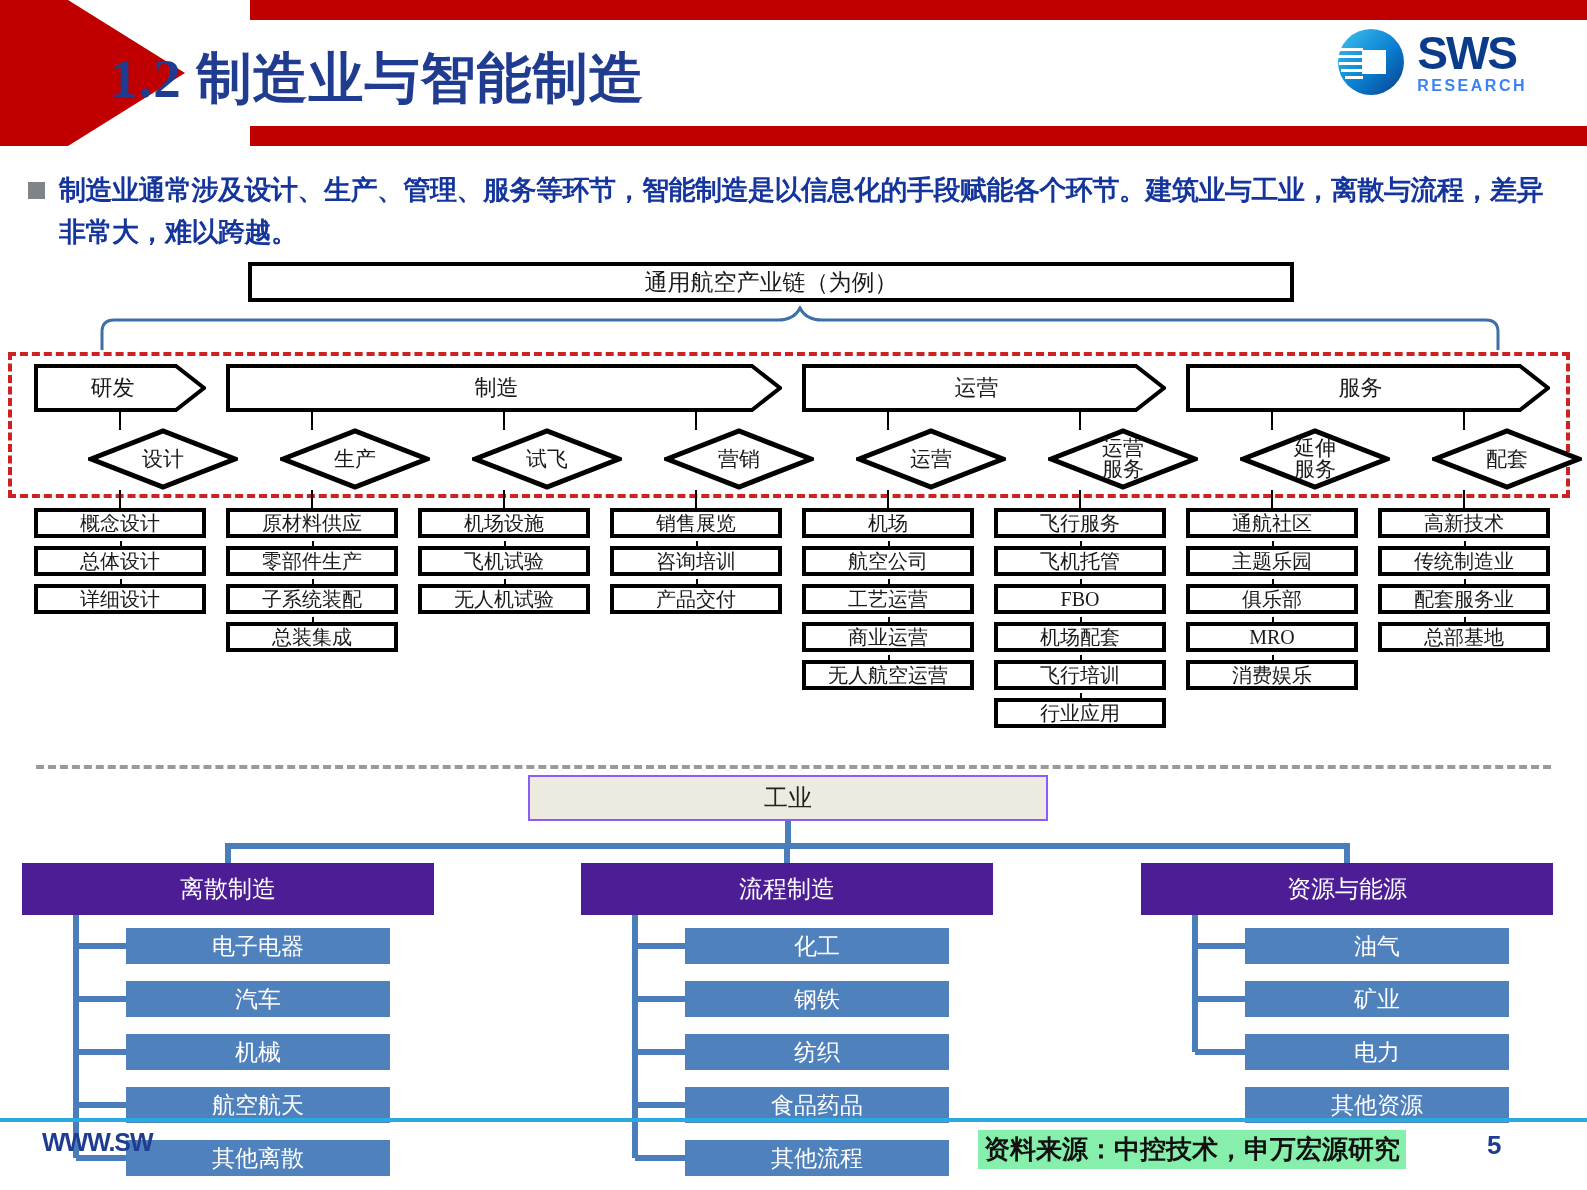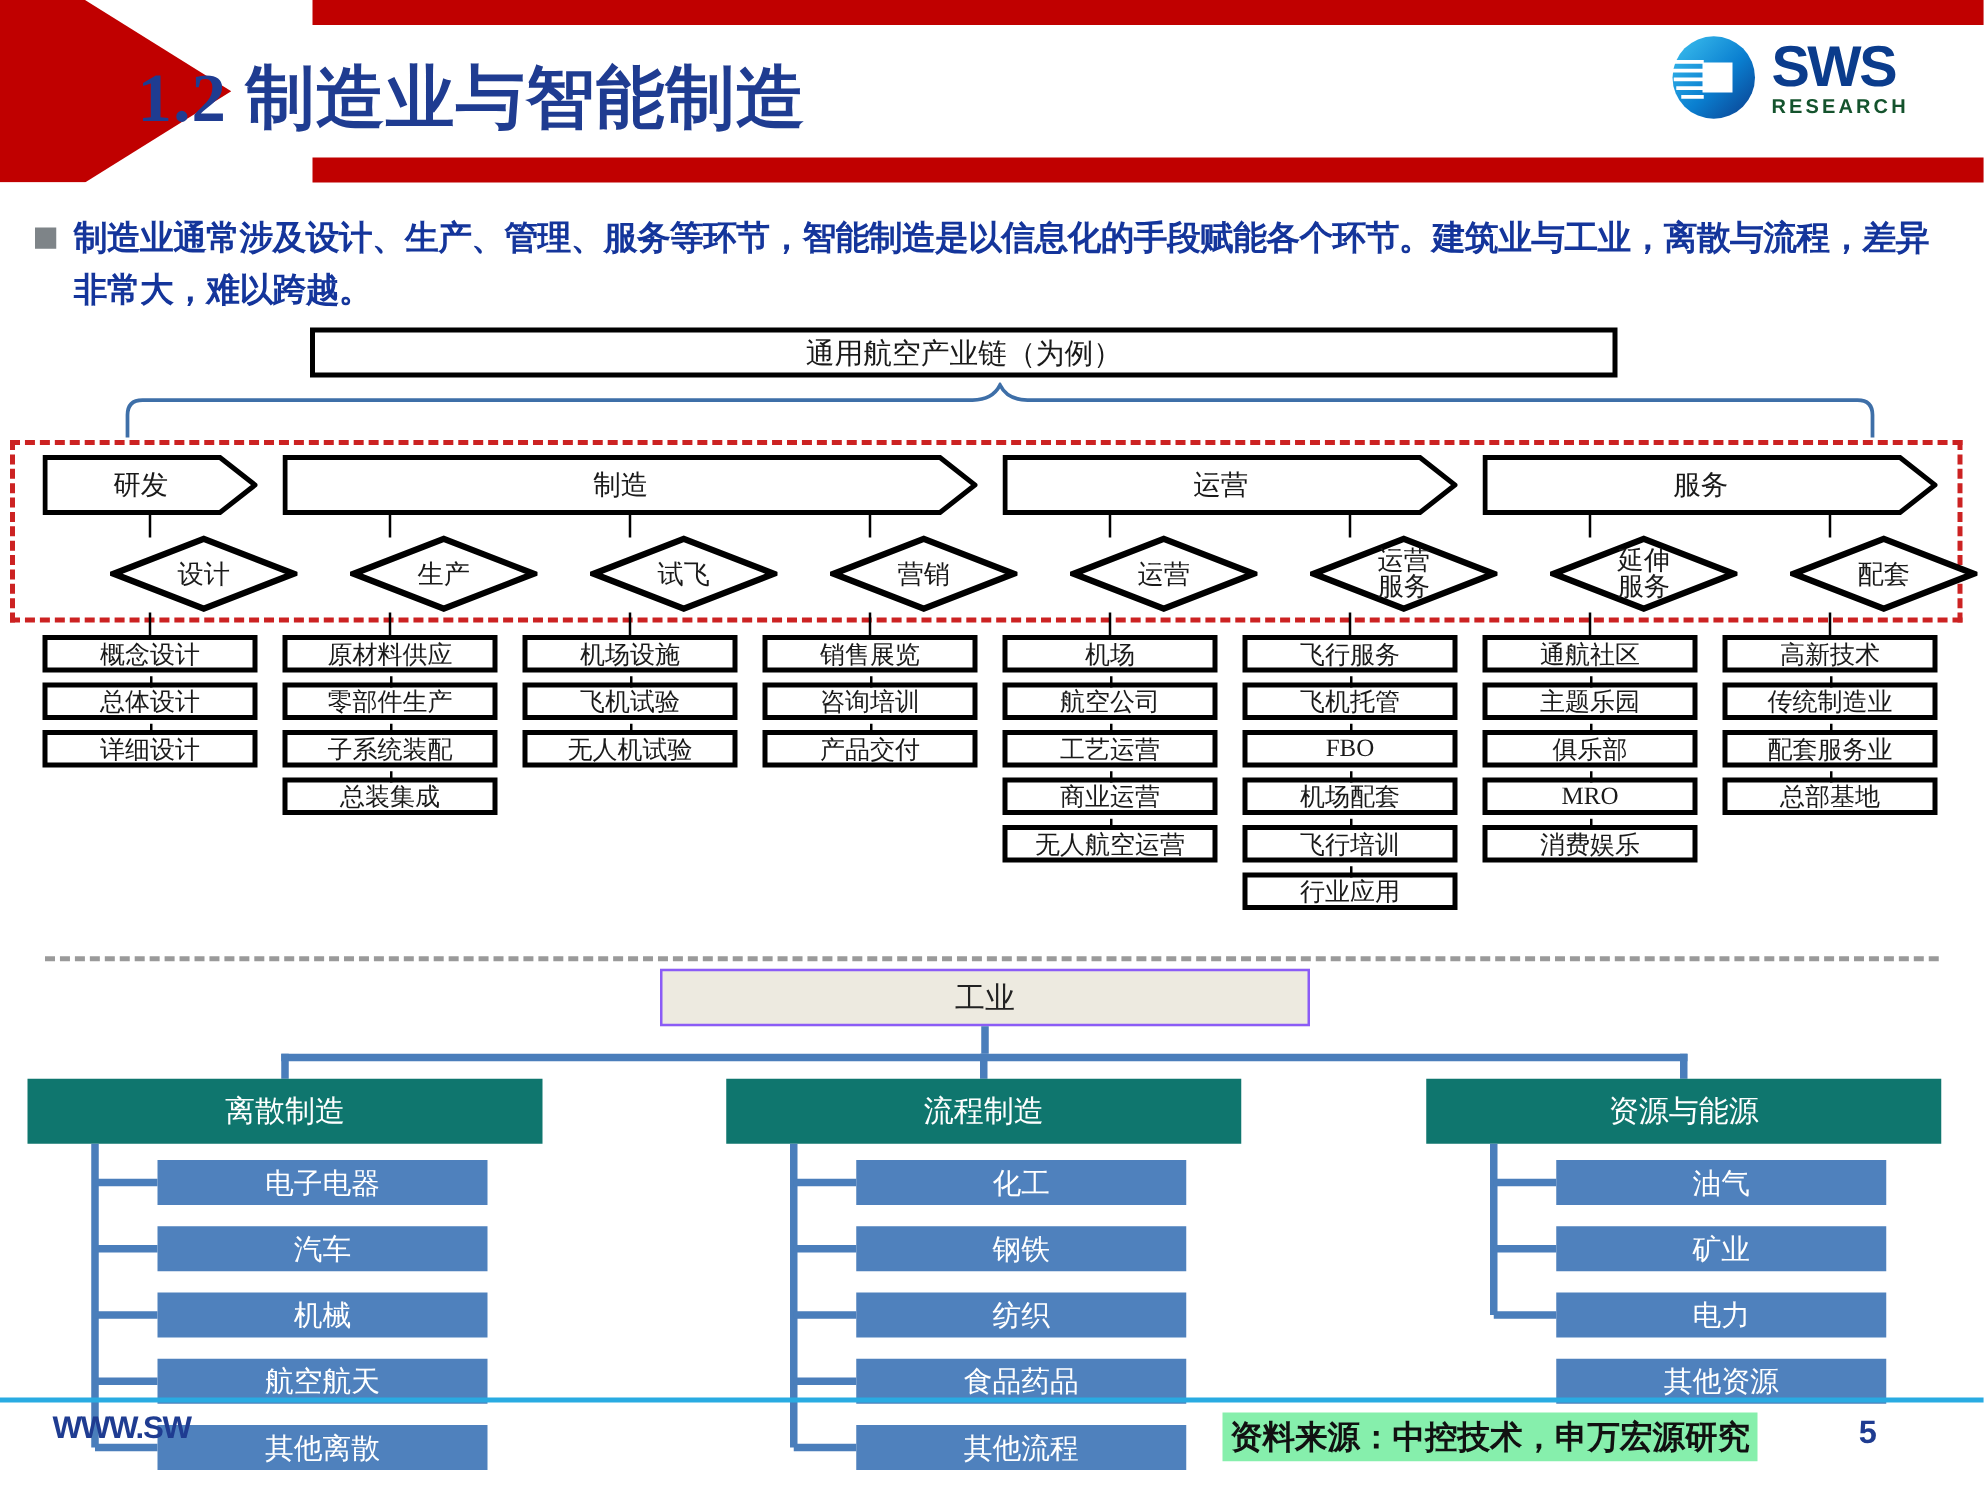--- a/index.html
+++ b/index.html
@@ -21,21 +21,21 @@
   .page-title{
     position:absolute;left:110px;top:42px;
     font-size:55px;font-weight:bold;color:#1F3C91;
     font-family:"Liberation Serif","DejaVu Serif",serif;letter-spacing:1px;
   }
   
   .logo{position:absolute;right:60px;top:26px;display:flex;align-items:center;gap:10px;}
   .logo-mark{position:relative;width:72px;height:72px;}
   .logo-txt{display:flex;flex-direction:column;line-height:1;}
   .logo-sws{font-family:"Liberation Sans",sans-serif;font-weight:bold;font-size:46px;color:#0B3C8C;letter-spacing:-2px;}
-  .logo-res{font-family:"Liberation Sans",sans-serif;font-weight:bold;font-size:16px;color:#14532d;letter-spacing:2.5px;margin-top:2px;}
+  .logo-res{font-family:"Liberation Sans",sans-serif;font-weight:bold;font-size:16px;color:#3b82f6;letter-spacing:2.5px;margin-top:2px;}
 
   
   .bullet-wrap{position:absolute;left:28px;top:170px;width:1530px;display:flex;gap:14px;}
   .bullet-sq{width:17px;height:17px;background:#7E8488;margin-top:12px;flex:none;}
   .bullet-text{
     font-family:"Liberation Sans",sans-serif;
     font-weight:bold;font-size:27px;line-height:1.55;color:#14359B;letter-spacing:-0.5px;
   }
 
   
@@ -82,21 +82,21 @@
 
   
   .tree{position:absolute;left:0;top:775px;width:1587px;height:415px;}
   .ind-root{
     position:absolute;left:528px;top:0;width:520px;height:46px;
     background:#EDEAE0;border:2px solid #8b5cf6;box-sizing:border-box;
     display:flex;align-items:center;justify-content:center;
     font-size:24px;color:#222;
   }
   .cat{
-    position:absolute;height:52px;background:#0f766e;
+    position:absolute;height:52px;background:#4c1d95;
     display:flex;align-items:center;justify-content:center;
     font-size:24px;color:#fff;
   }
   .leaf{
     position:absolute;height:36px;background:#4F81BD;
     display:flex;align-items:center;justify-content:center;
     font-size:23px;color:#fff;
   }
   .tline{position:absolute;background:#4A7EBB;}
 

